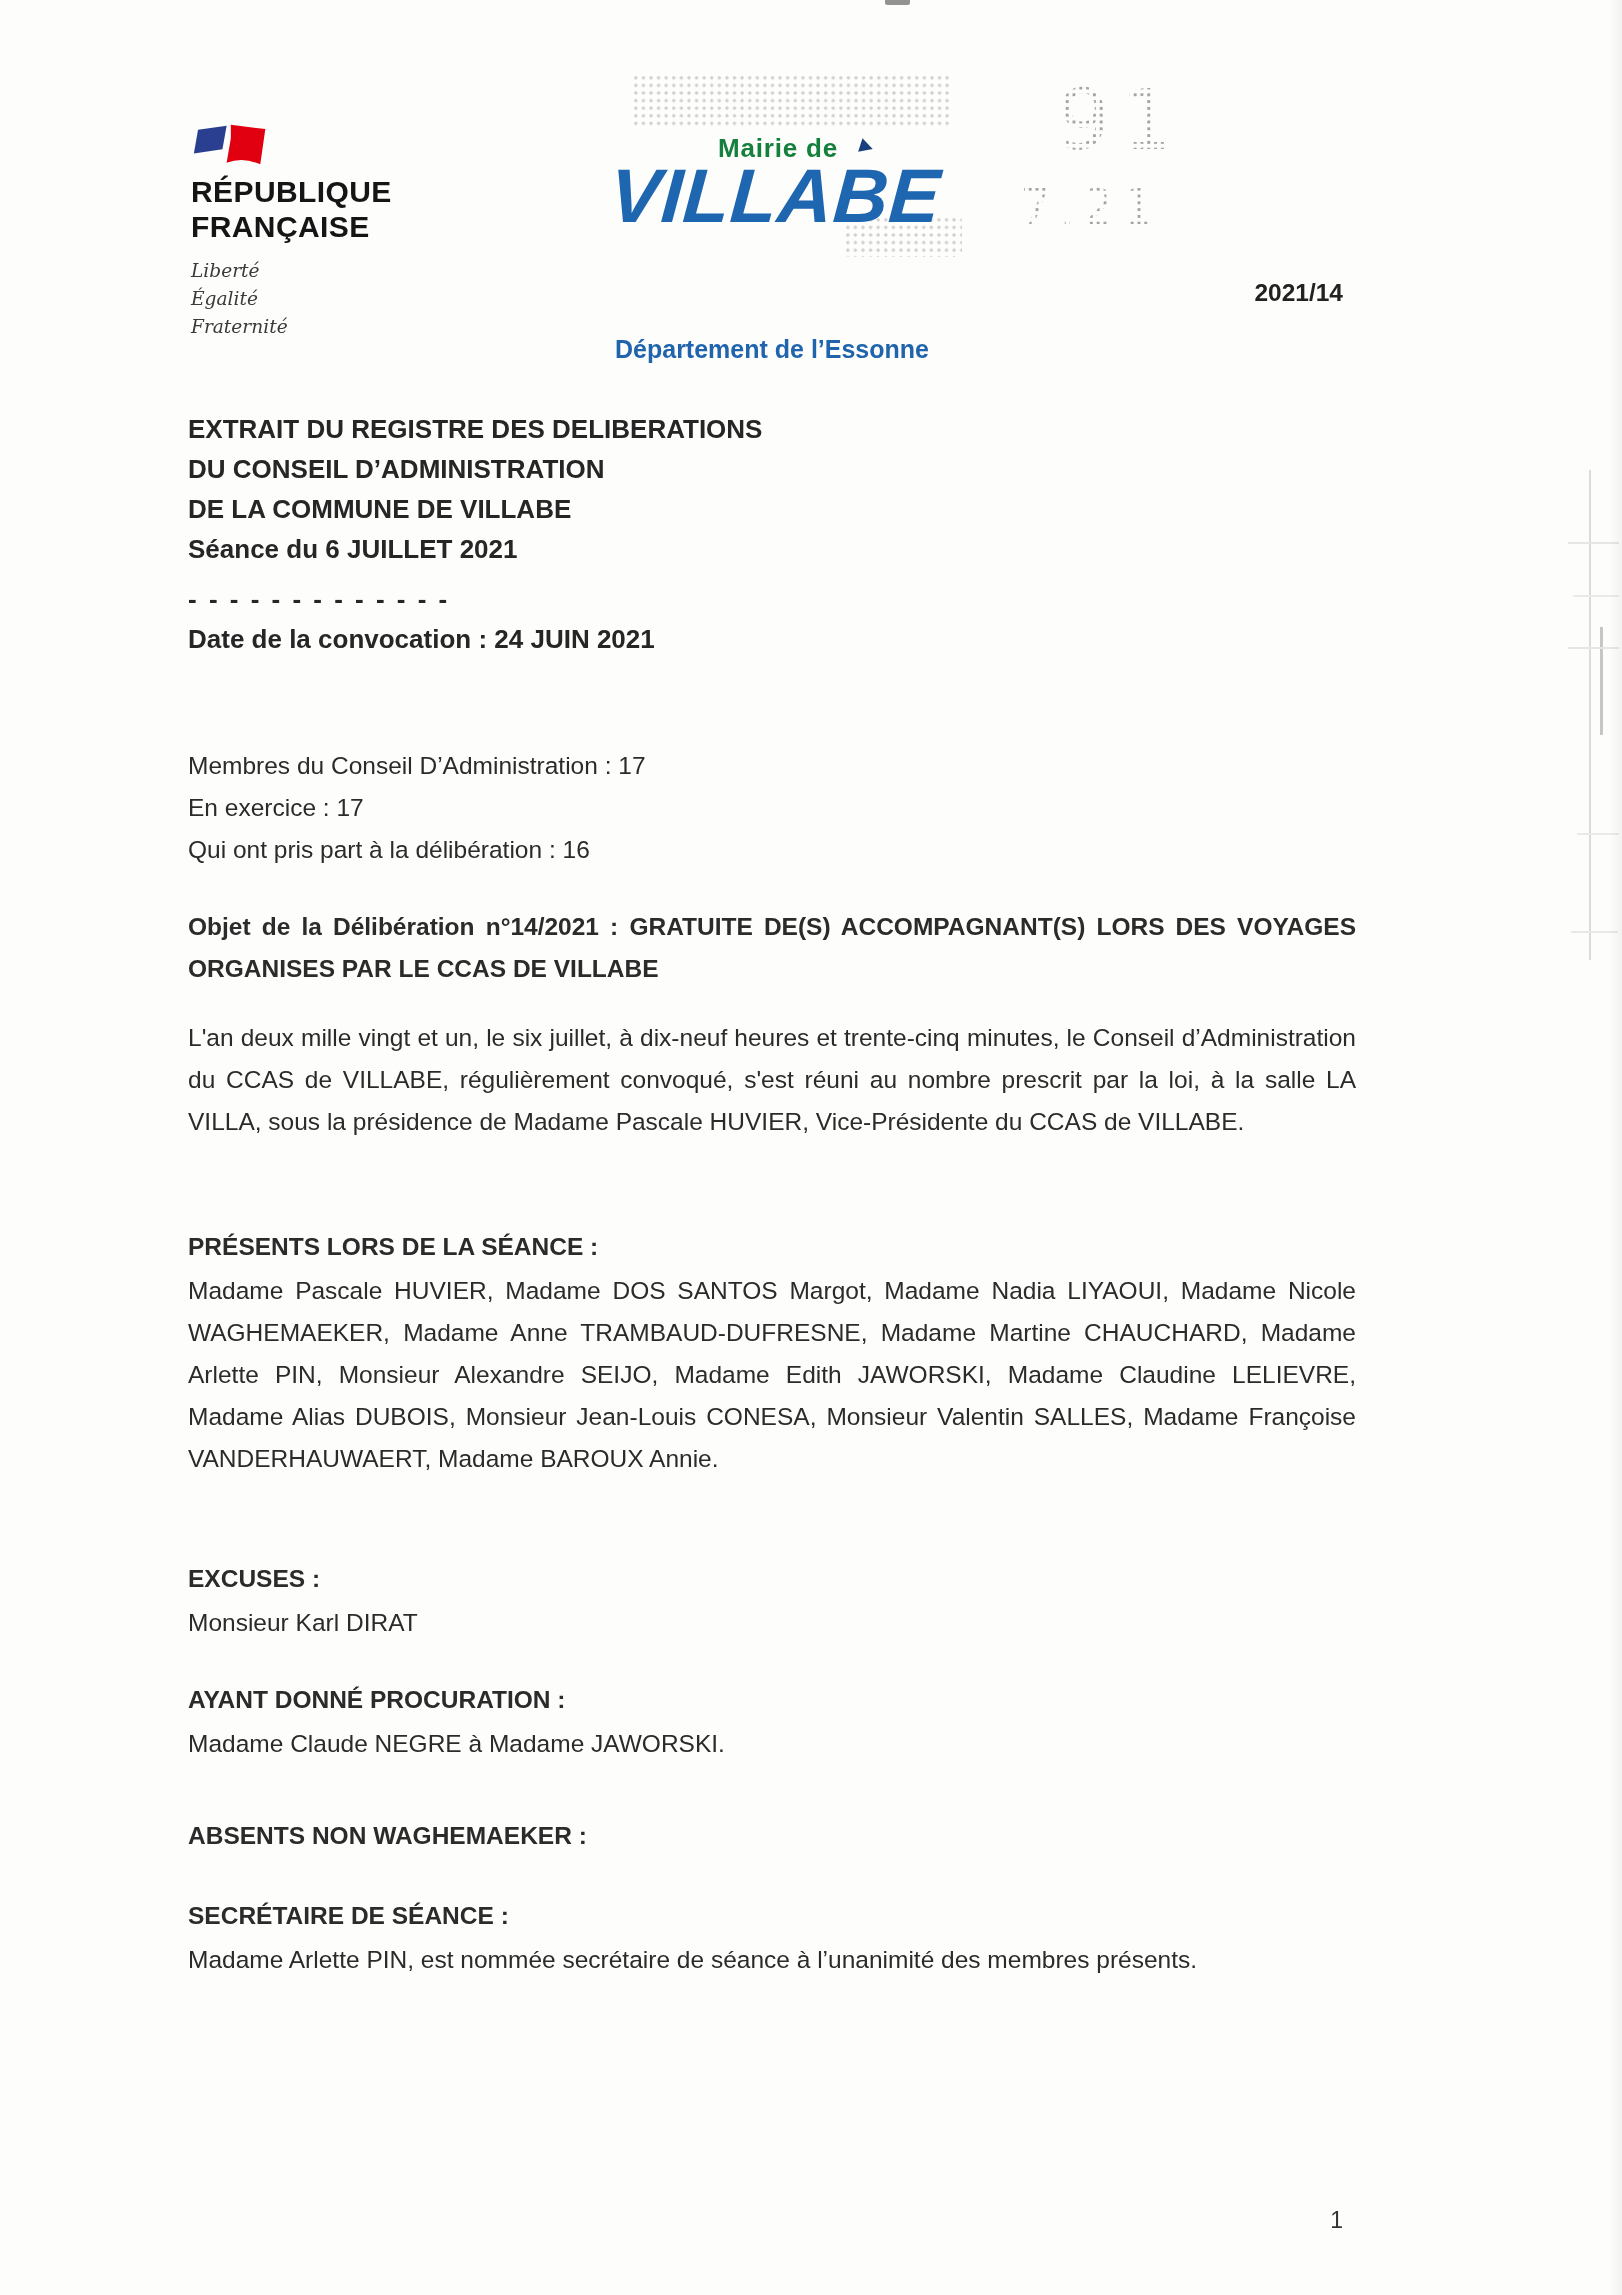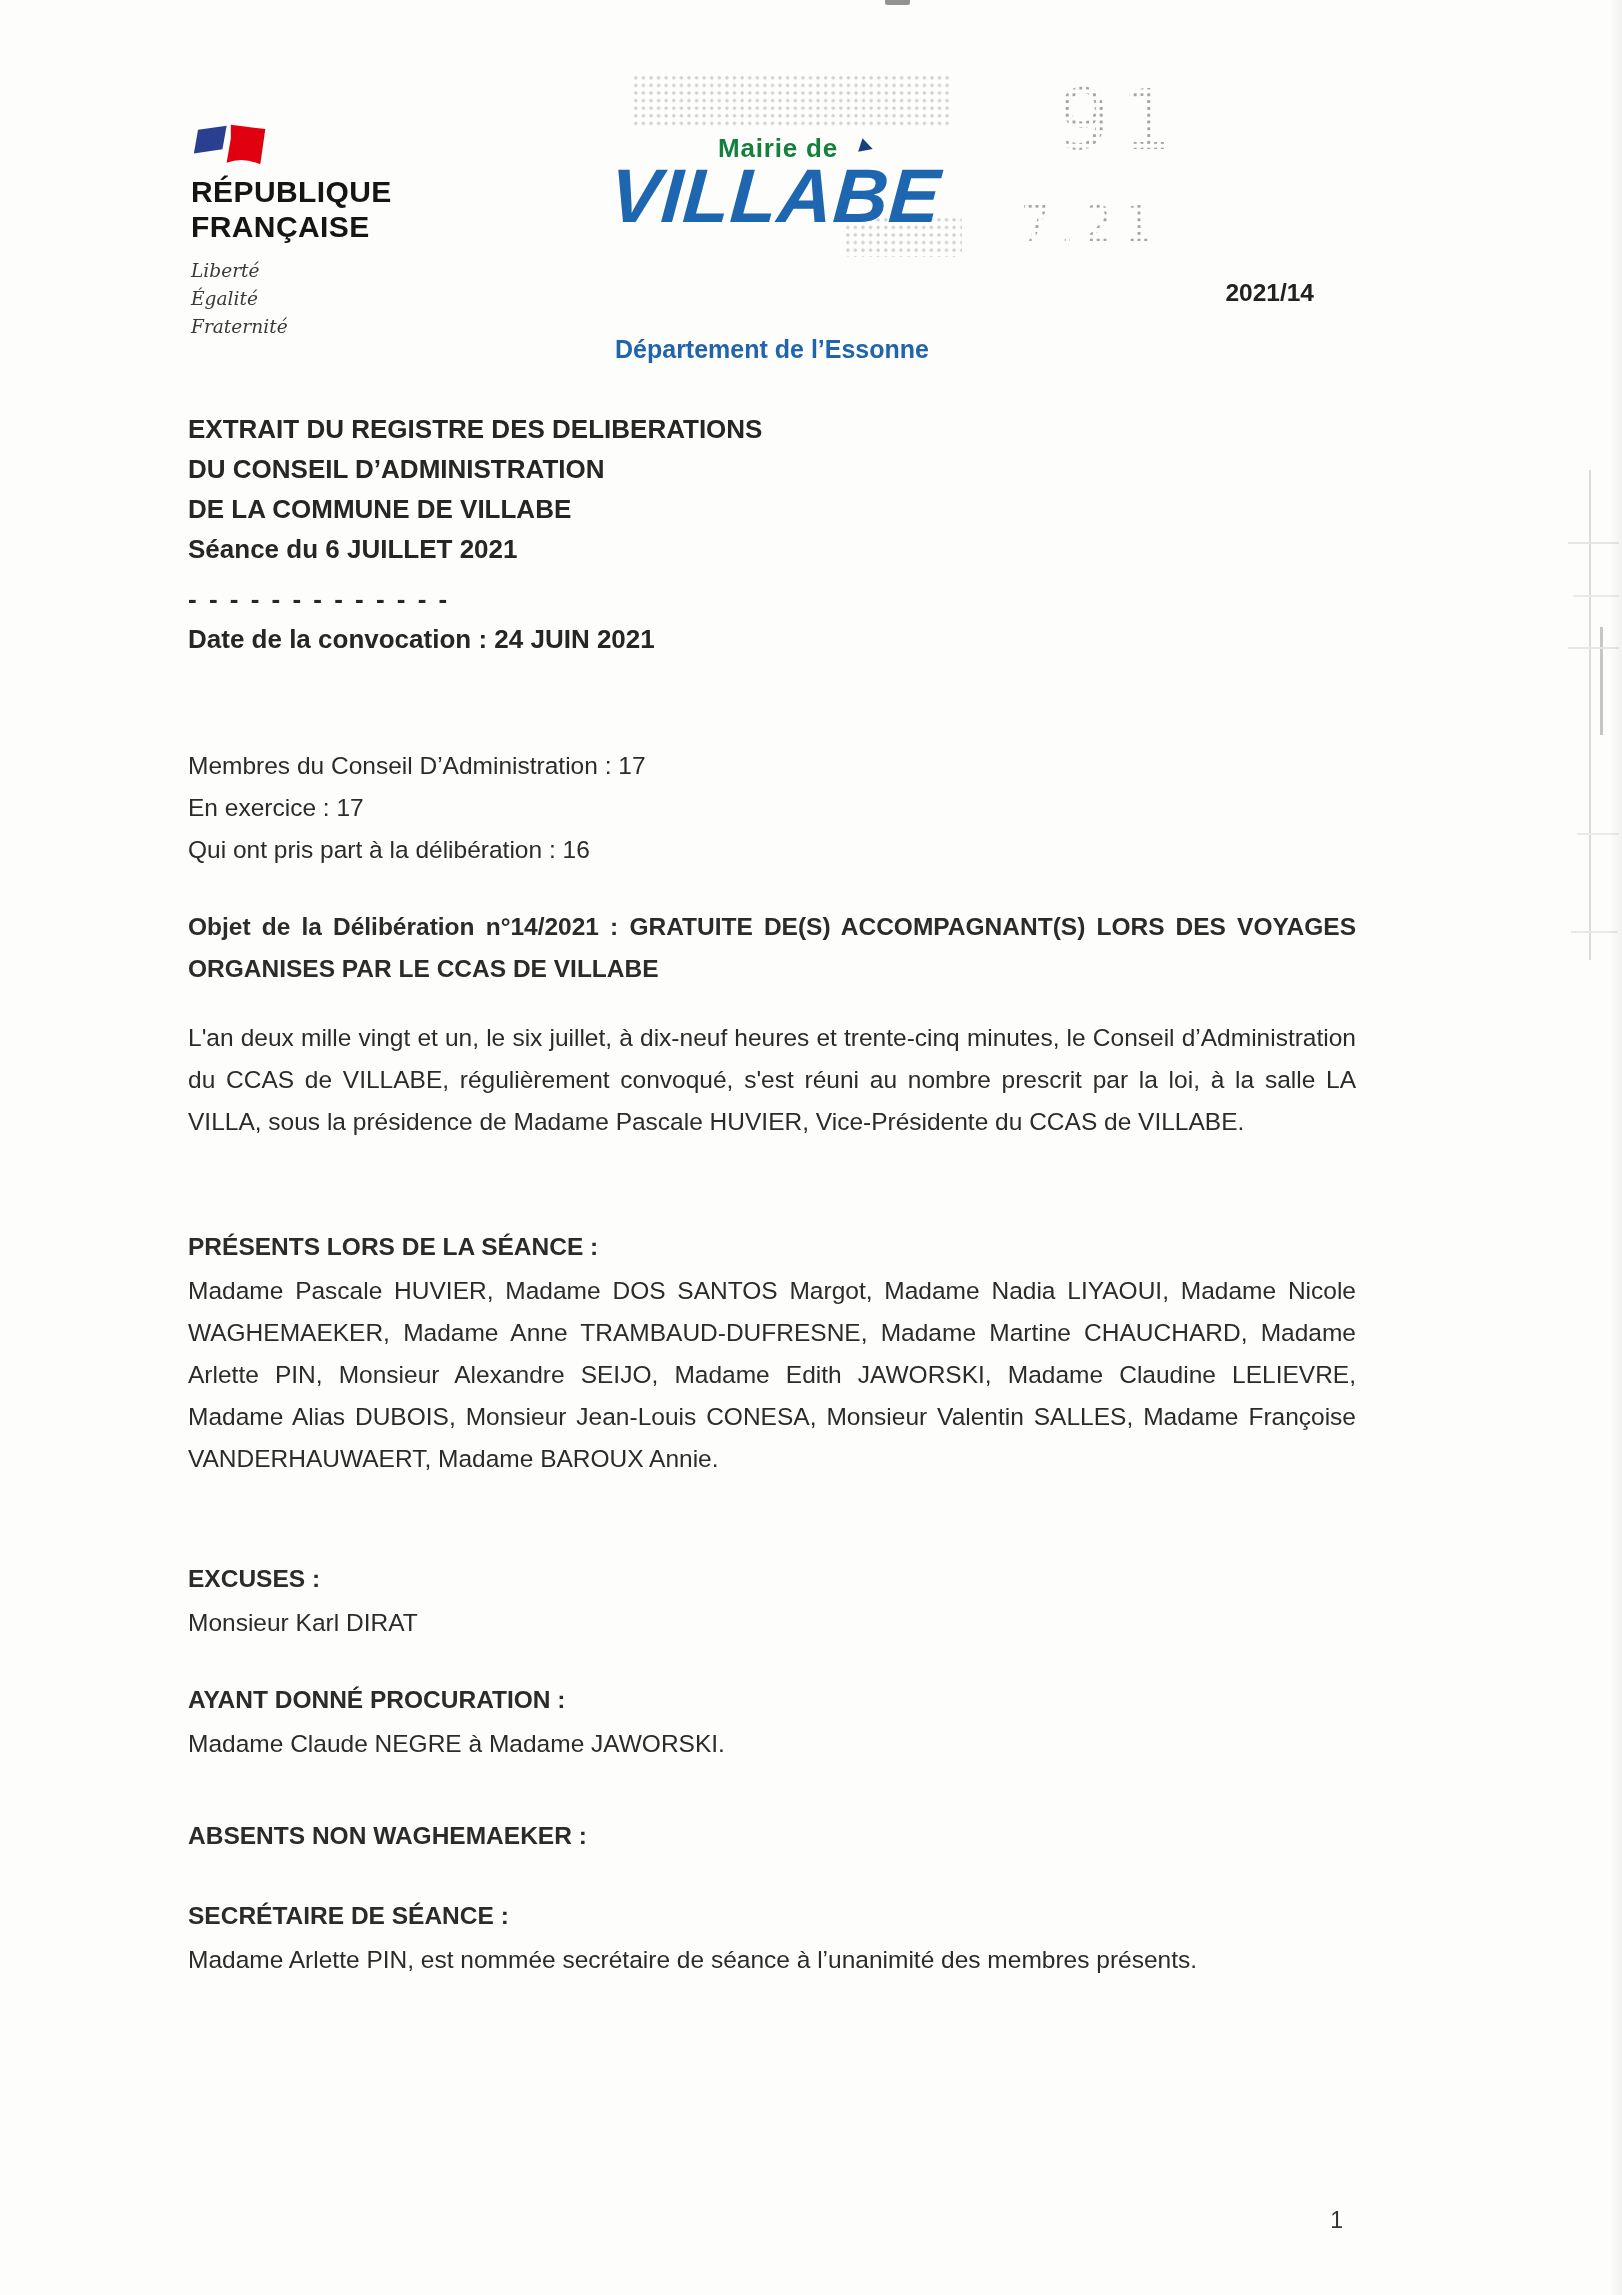--- a/index.html
+++ b/index.html
@@ -30,27 +30,27 @@
   .villabe-name { position:absolute; left:18.6px; top:93px; font-size:76px; font-weight:bold; font-style:italic;
     color:#1e66b0; transform:skewX(-4deg); letter-spacing:0.8px; }
   .dotted {
     font-family:"DejaVu Sans", sans-serif; font-weight:normal; color:transparent;
     background-image:radial-gradient(circle,#8f8f8f 1.4px, rgba(0,0,0,0) 1.9px);
     background-size:6.8px 6.8px;
     -webkit-background-clip:text; background-clip:text;
     opacity:.8;
   }
   .wm-91 { position:absolute; left:466px; top:12px; font-size:84px; letter-spacing:10px; }
-  .wm-721 { position:absolute; left:429px; top:120px; font-size:49px; letter-spacing:8.4px;margin-top:17px; }
+  .wm-721 { position:absolute; left:429px; top:120px; font-size:49px; letter-spacing:8.4px; }
   .dot-bg { background-image:radial-gradient(circle,#a5a5a5 1.4px, rgba(0,0,0,0) 1.8px);
     background-size:7.6px 7.6px; opacity:.5; border-radius:5px; }
   .dot-strip1 { position:absolute; left:41px; top:15px; width:321px; height:54px; }
   .dot-strip2 { position:absolute; left:253px; top:157px; width:118px; height:41px; }
 
-  .ref { position:absolute; right:308px; top:279px; font-size:24.5px; font-weight:bold; color:#222; }
+  .ref { position:absolute; right:279px; top:279px; font-size:24.5px; font-weight:bold; color:#222; }
 
   .dept { top:335px; color:#1f64ad; font-size:25px; font-weight:bold; text-align:center; }
 
   .title-block { top:409px; font-weight:bold; font-size:26px; line-height:40px; color:#262626; }
   .title-sep { margin-top:10px; letter-spacing:2.5px; }
 
   .members { top:745px; font-weight:normal; font-size:24.5px; line-height:42px; }
 
   .objet { top:906px; font-size:24.5px; line-height:42px; font-weight:bold; }
   .intro { top:1017px; font-size:24.5px; line-height:42px; }

